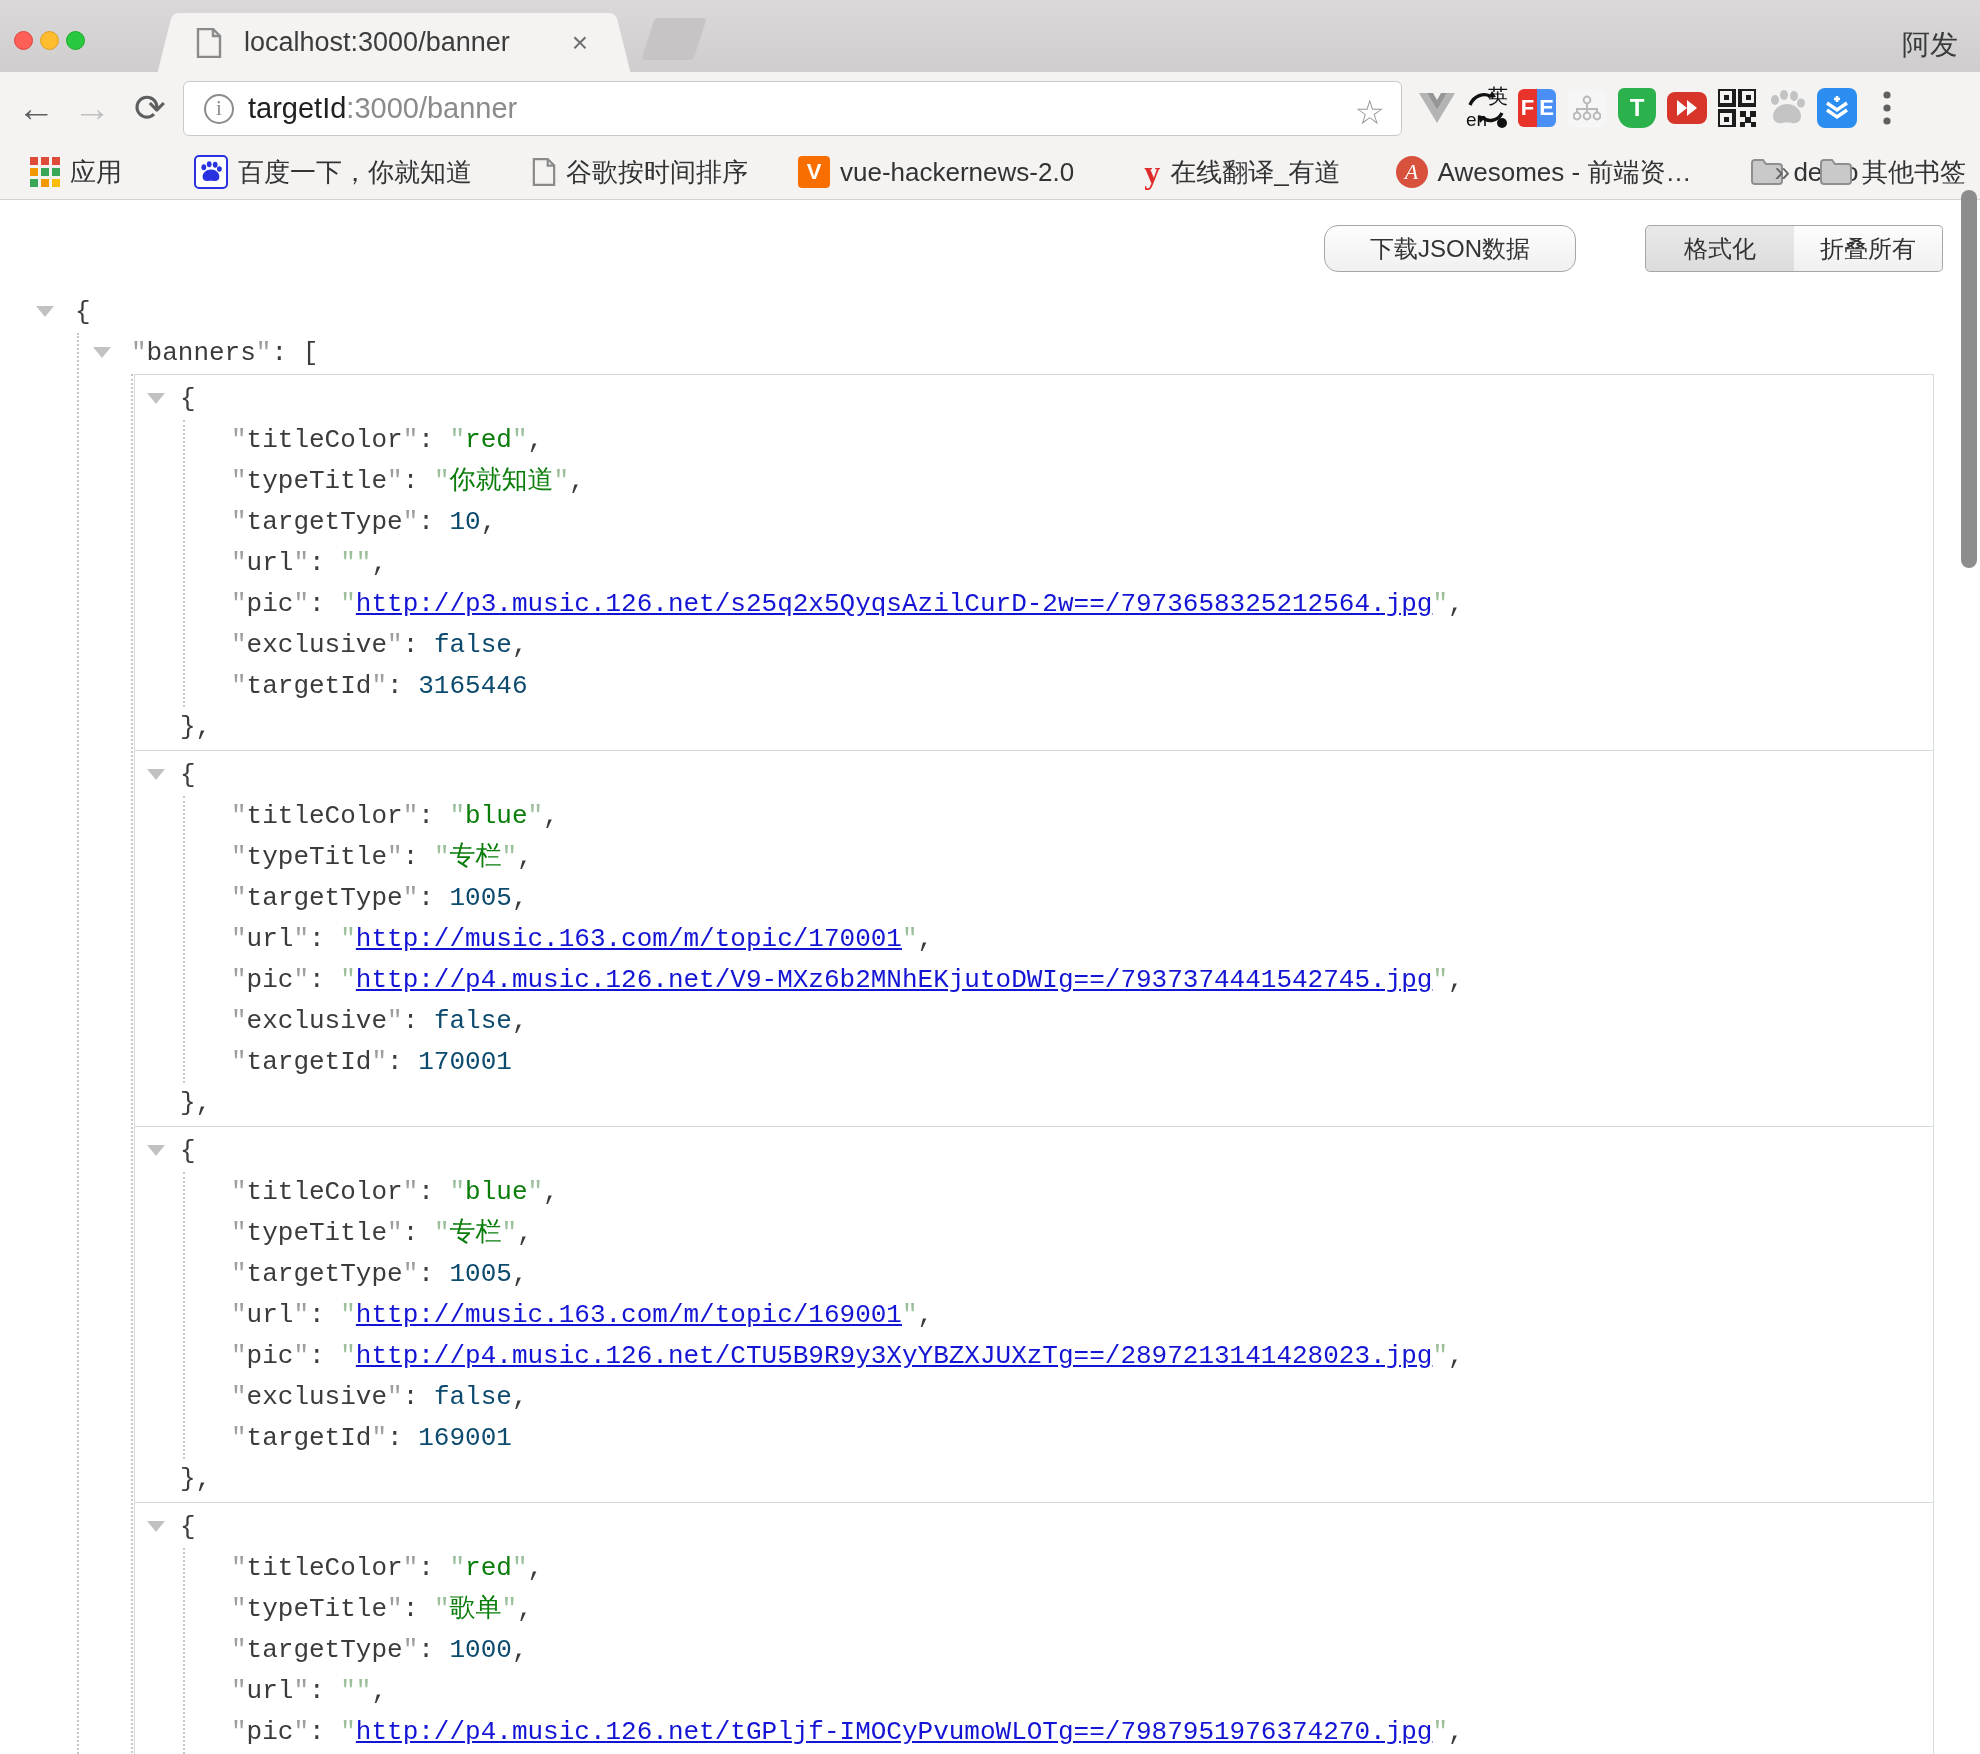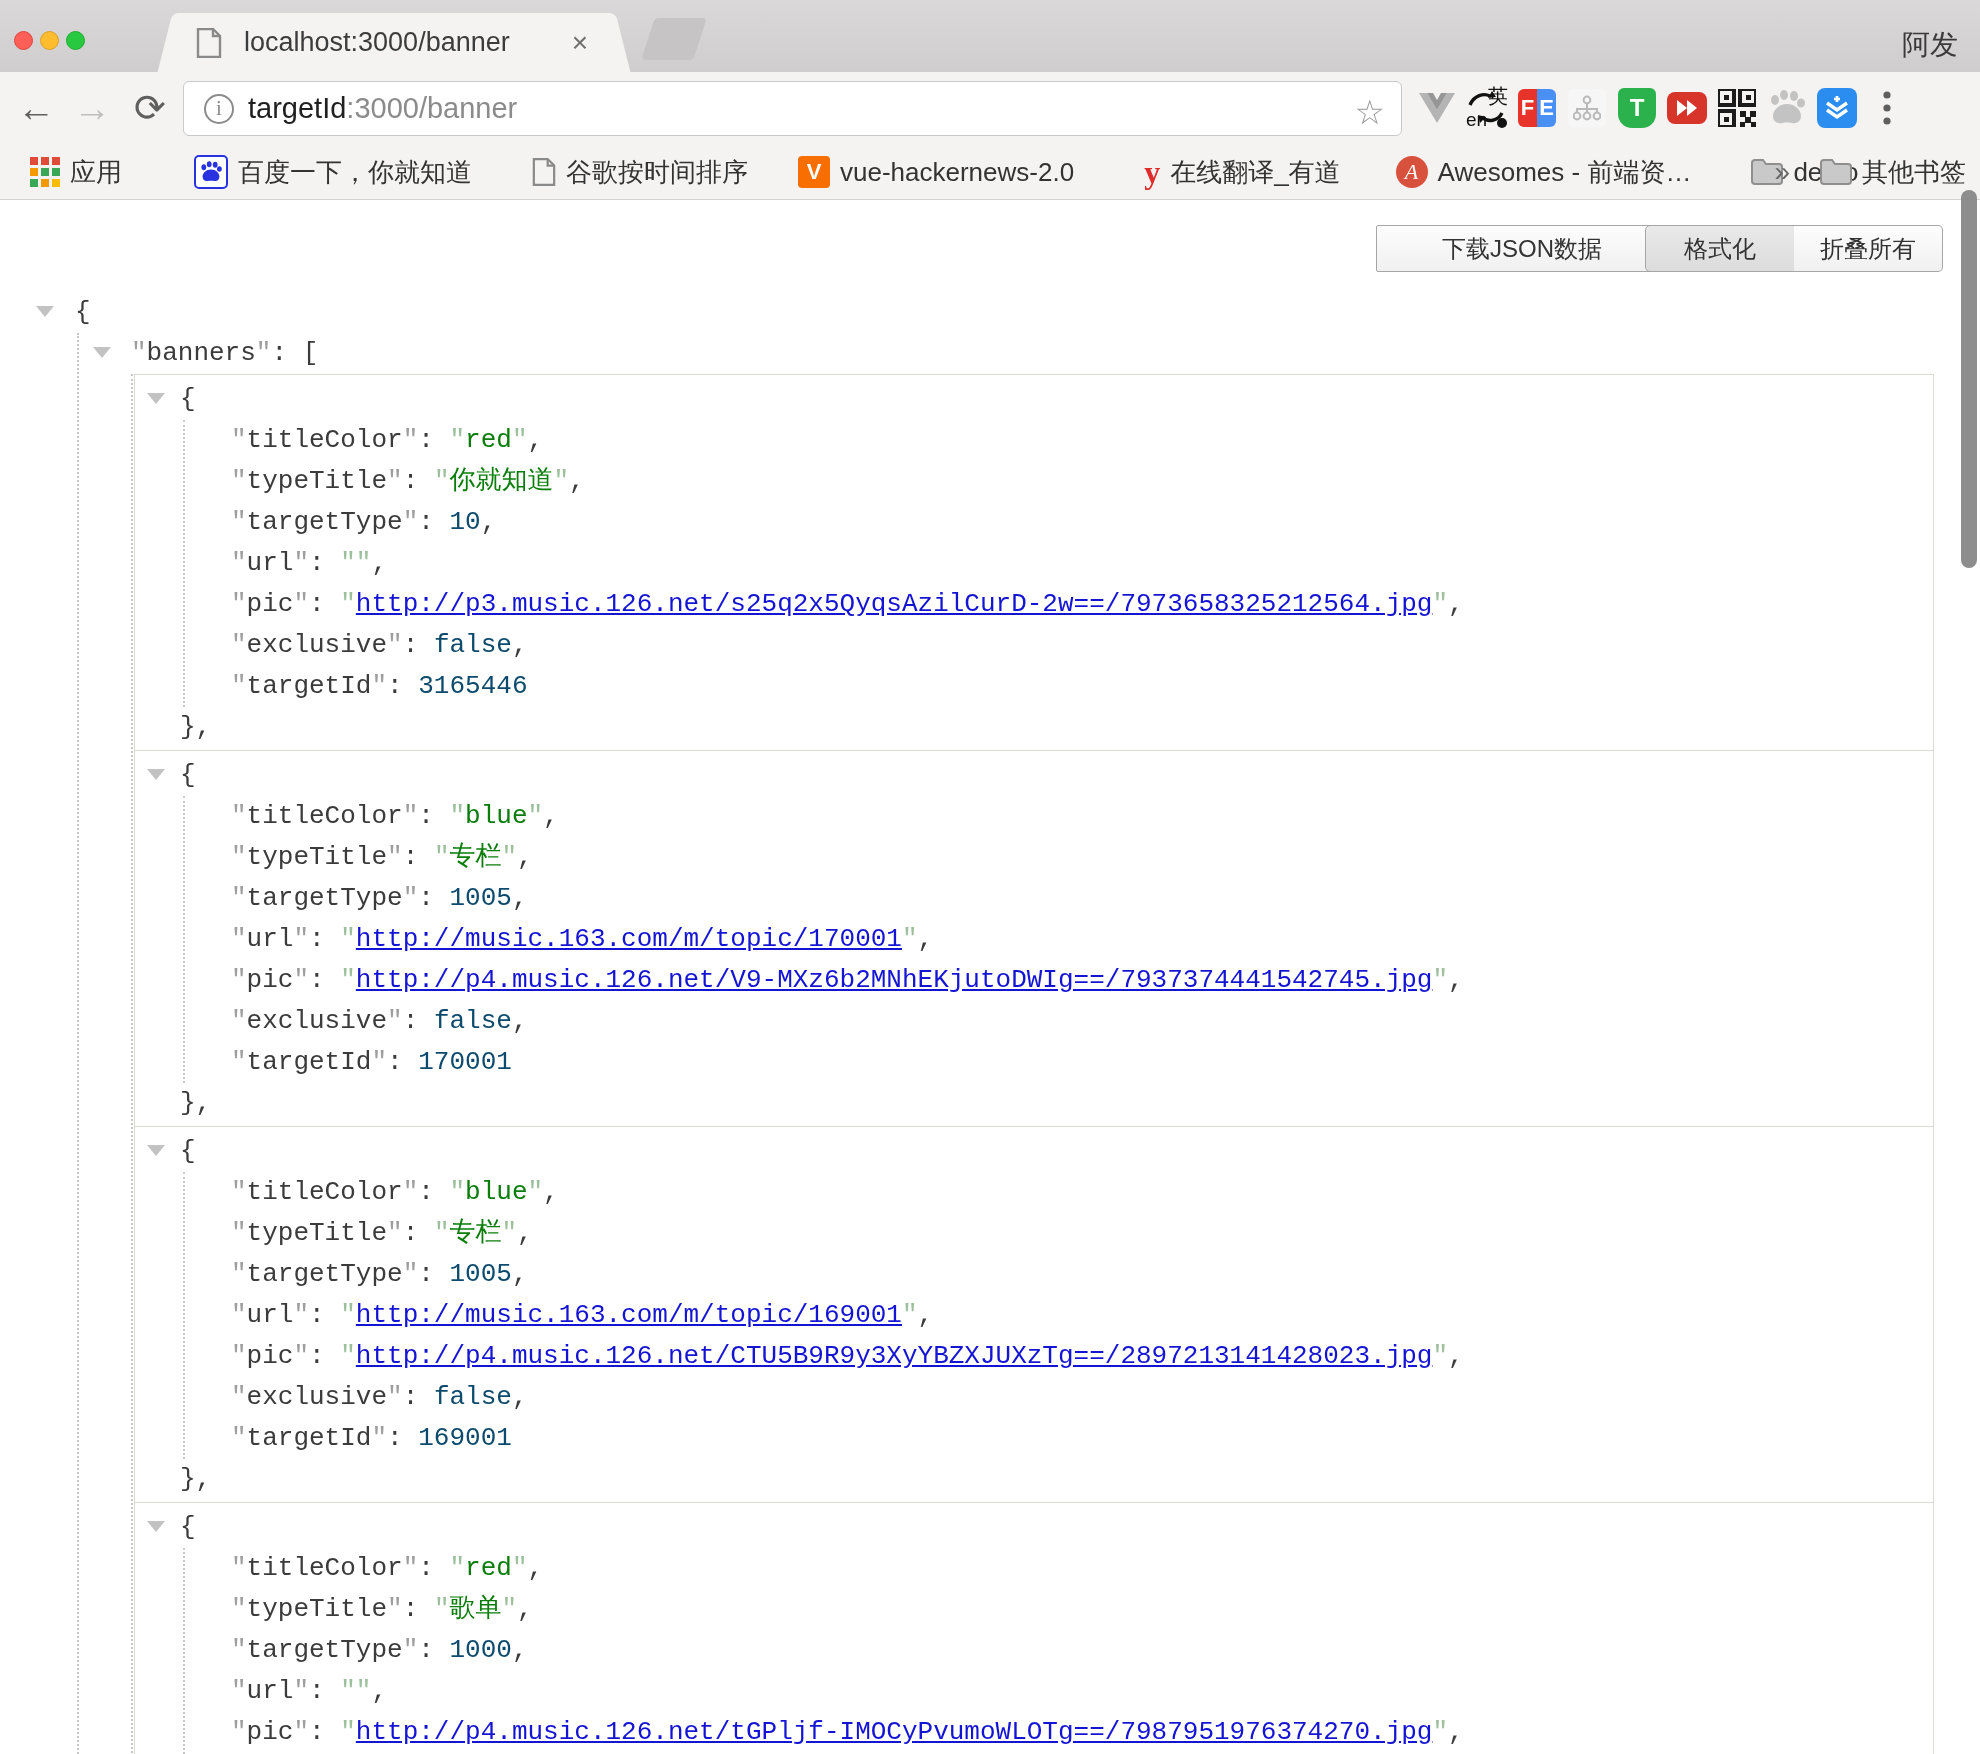--- a/index.html
+++ b/index.html
@@ -51,21 +51,21 @@
   .bm { display:flex; align-items:center; font-size:26px; color:#333; white-space:nowrap; }
   .bm .ic { margin-right:10px; display:flex; align-items:center; }
   .bm-right { position:absolute; right:14px; display:flex; align-items:center; }
   .bm-chev { font-size:28px; color:#666; margin-right:30px; }
 
   
   .page { position:relative; width:100%; height:1554px; background:#fff; }
   .btn { position:absolute; top:25px; height:47px; font-size:24px; color:#333;
          border:1px solid #a6a6a6; background:linear-gradient(#fdfdfd,#f0f0f0);
          display:flex; align-items:center; justify-content:center; }
-  .btn-download { left:1376px; width:292px; border-radius:2px; }
+  .btn-download { left:1324px; width:252px; border-radius:14px; }
   .btn-format   { left:1645px; width:150px; border-radius:5px 0 0 5px;
                   background:linear-gradient(#e9e9e9,#dcdcdc); }
   .btn-collapse { left:1794px; width:149px; border-left:none; border-radius:0 5px 5px 0; }
   .scroll-thumb { position:absolute; right:3px; top:-10px; width:16px; height:378px;
                   background:#8d8d8d; border-radius:8px; }
 
   
   .json { padding-top:92px; font-family:"Liberation Mono", monospace; font-size:26px;
           color:#3b3b3b; }
   .jline { position:relative; line-height:41px; height:41px; white-space:nowrap; }

